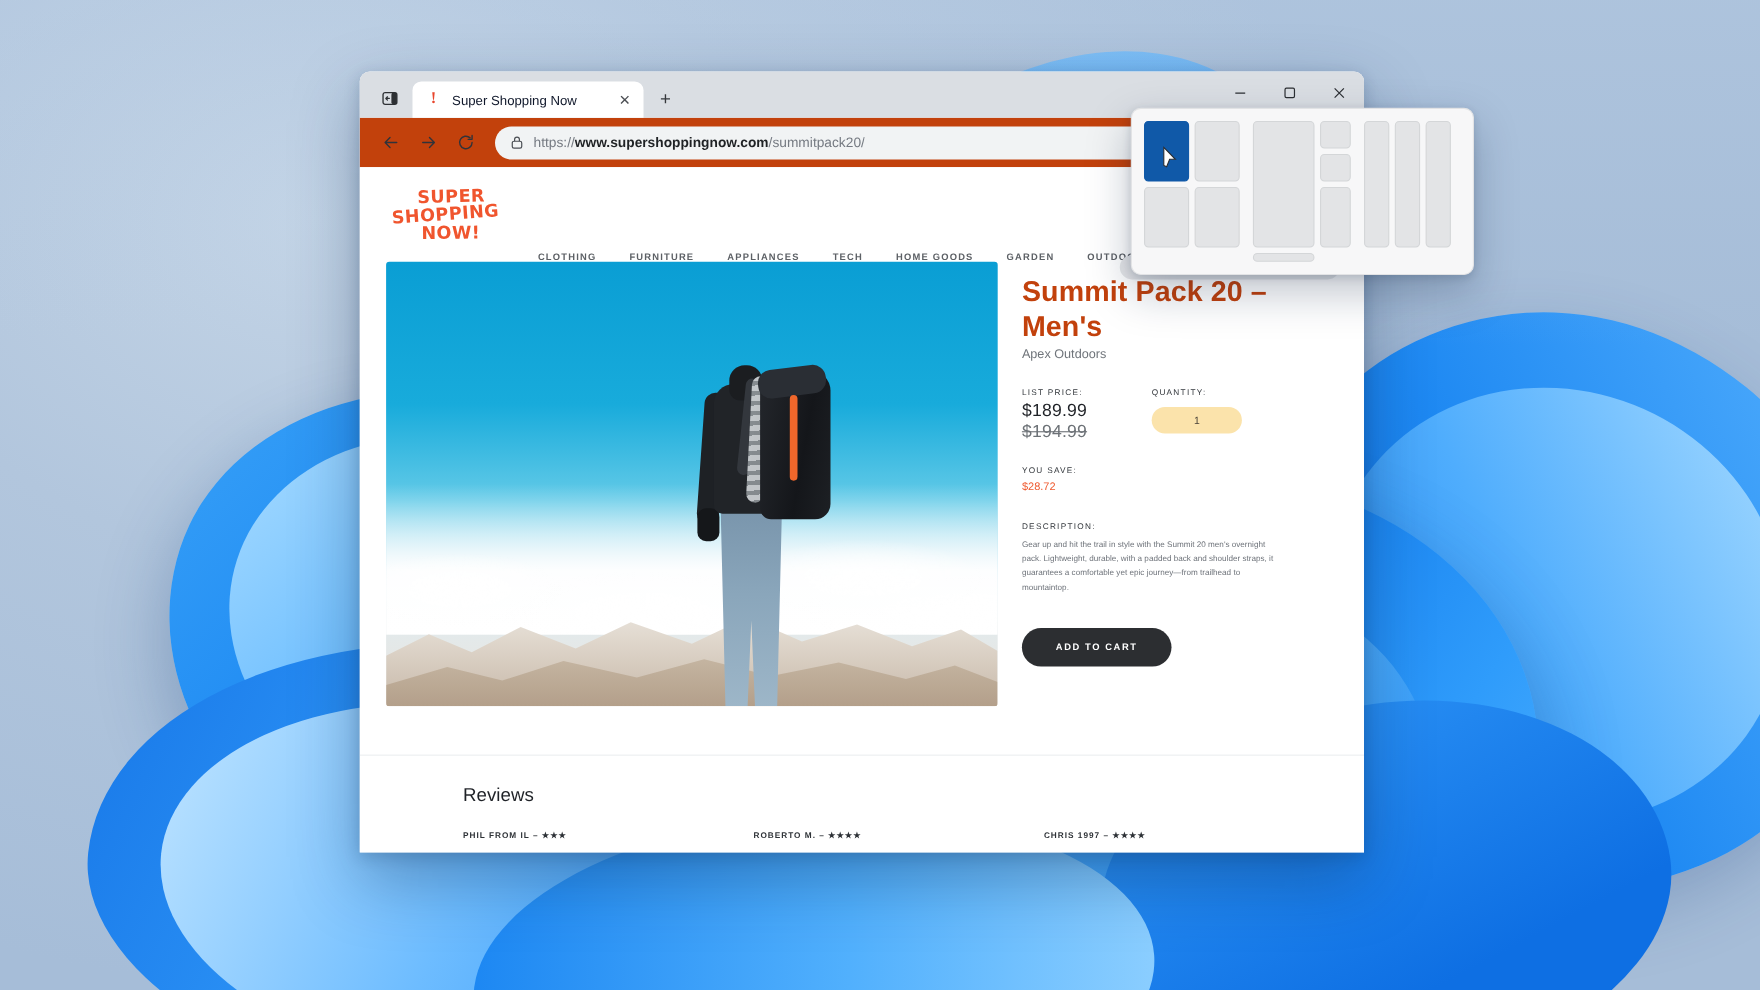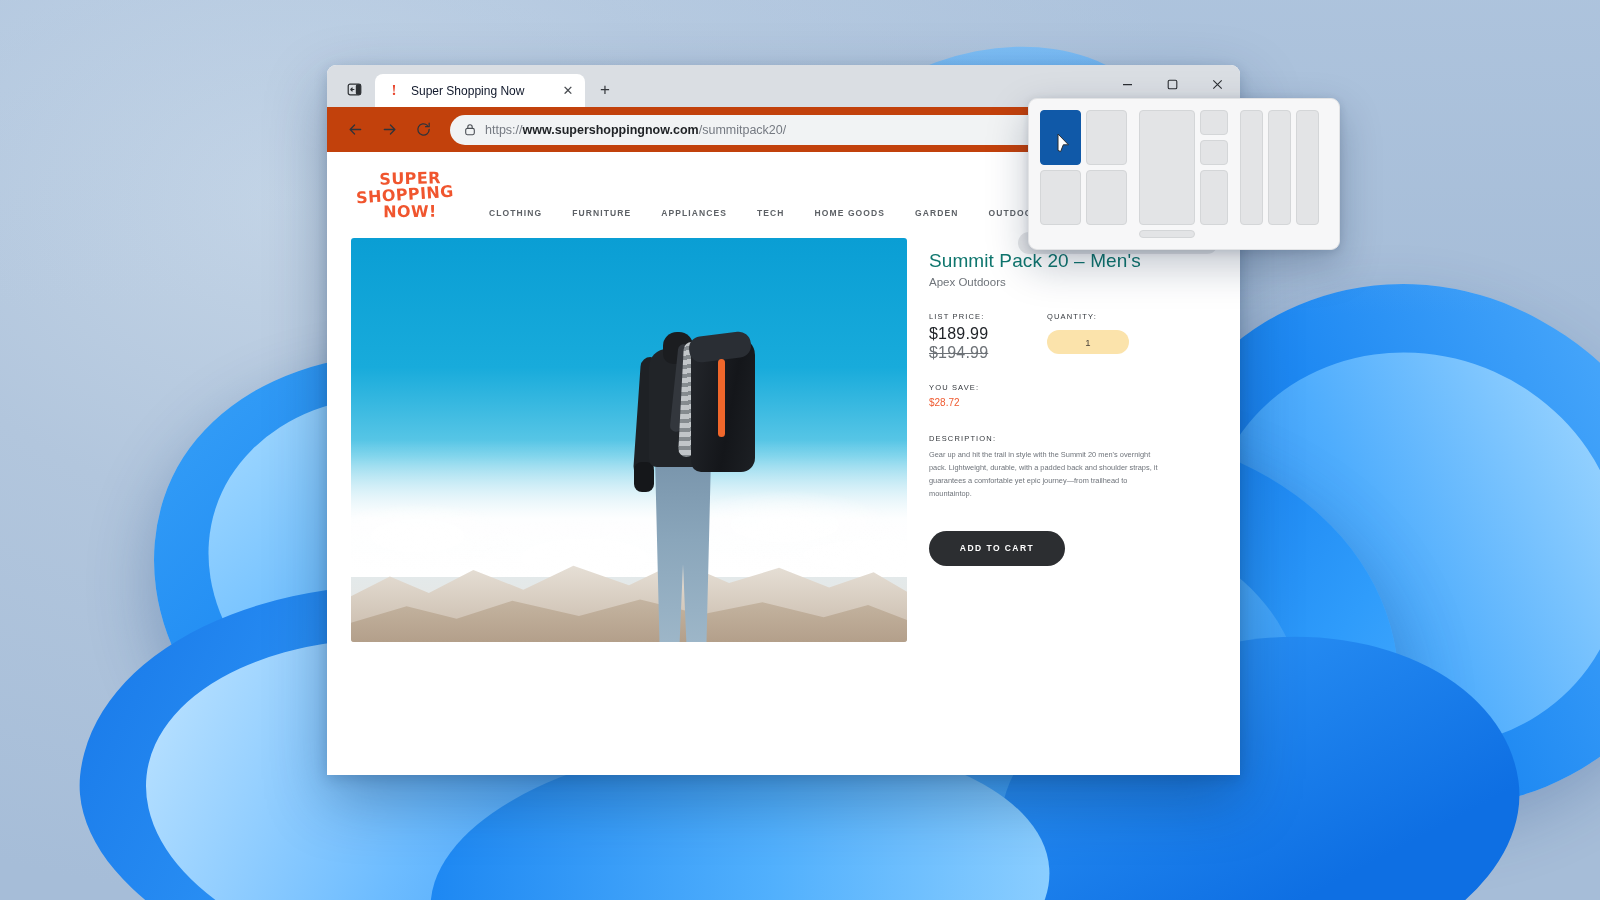--- a/index.html
+++ b/index.html
@@ -206,21 +206,20 @@
     line-height: 1.02;
     text-align: center;
     letter-spacing: .4px;
     transform: rotate(-3deg);
   }
   .logo .l1 { display:block; transform: rotate(1.5deg) translateX(6px); font-size: 16px;}
   .logo .l2 { display:block; transform: rotate(-1deg); font-size: 16px;}
   .logo .l3 { display:block; transform: rotate(2.5deg) translateX(4px); font-size: 16px;}
   .site-nav {
     display: flex; gap: 30px; margin-left: 30px; align-self: flex-end;
-    padding-bottom: 20px;
   }
   .site-nav a {
     font-size: 8.5px; letter-spacing: 1.1px; color: #5d6166;
     text-decoration: none; font-weight: 600; white-space: nowrap;
     cursor: pointer;
   }
   .header-search {
     position: absolute; right: 22px; top: 80px;
     width: 200px; height: 22px;
     background: #e6e7e9; border-radius: 11px;
@@ -280,21 +279,21 @@
                 background: #2a2e34; border-radius: 12px; transform: rotate(-7deg); }
   .h-stripe { position:absolute; left: 89px; bottom: 205px; width: 7px; height: 78px;
               background: #f0672b; border-radius: 4px; }
   .h-rope { position:absolute; left: 52px; bottom: 185px; width: 16px; height: 115px;
             background: repeating-linear-gradient(172deg, #cfd3d6 0 5px, #8d9397 5px 9px);
             border-radius: 8px; opacity: .92; transform: rotate(3deg); }
   .h-strap { position:absolute; left: 45px; bottom: 210px; width: 12px; height: 88px;
              background: #33373d; border-radius: 6px; transform: rotate(6deg); }
 
   .details { flex: 1 1 auto; padding: 12px 0 0 22px; }
-  .prod-title { font-size: 19px; color: #0f766e; font-weight: 400; letter-spacing: .1px; }
+  .prod-title { font-size: 26px; color: #c2410c; font-weight: 700; letter-spacing: .1px; }
   .prod-brand { font-size: 11.5px; color: #6f747a; margin-top: 4px; }
   .price-row { display: flex; margin-top: 24px; }
   .price-col { width: 118px; }
   .lbl {
     font-size: 7.5px; letter-spacing: 1.15px; font-weight: 400; color: #33373c;
   }
   .price-now { font-size: 16px; color: #1f2227; margin-top: 4px; letter-spacing: .2px; }
   .price-was {
     font-size: 16px; color: #6d7277; text-decoration: line-through;
     margin-top: 1px; letter-spacing: .2px;
@@ -512,20 +511,37 @@
 
         <div class="desc-block">
           <div class="lbl">DESCRIPTION:</div>
           <div class="desc-text">Gear up and hit the trail in style with the Summit 20 men's overnight pack. Lightweight, durable, with a padded back and shoulder straps, it guarantees a comfortable yet epic journey—from trailhead to mountaintop.</div>
         </div>
 
         <button class="cart-btn">ADD TO CART</button>
       </div>
     </div>
 
+    <div class="reviews">
+      <div class="reviews-h">Reviews</div>
+      <div class="review-grid">
+        <div class="review">
+          <div class="review-who">PHIL FROM IL – ★★★</div>
+
+        </div>
+        <div class="review">
+          <div class="review-who">ROBERTO M. – ★★★★</div>
+
+        </div>
+        <div class="review">
+          <div class="review-who">CHRIS 1997 – ★★★★</div>
+
+        </div>
+      </div>
+    </div>
 
   </div>
 </div>
 
 <div id="snap-flyout">
 
   <div class="snap-group g1">
     <div class="cell active">
       <svg class="cursor-arrow" viewBox="0 0 13 20">
         <path d="M1 1l10.5 10.8H6.3L3.6 18.6 1 17.4z" fill="#fff" stroke="#2b2e32" stroke-width="1"></path>

